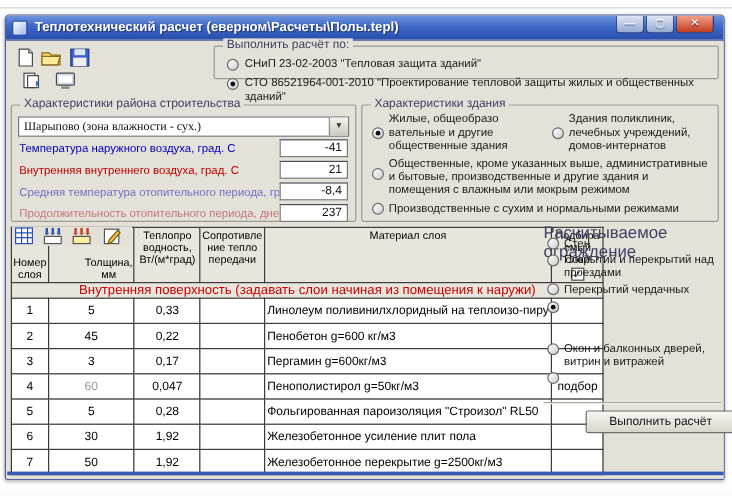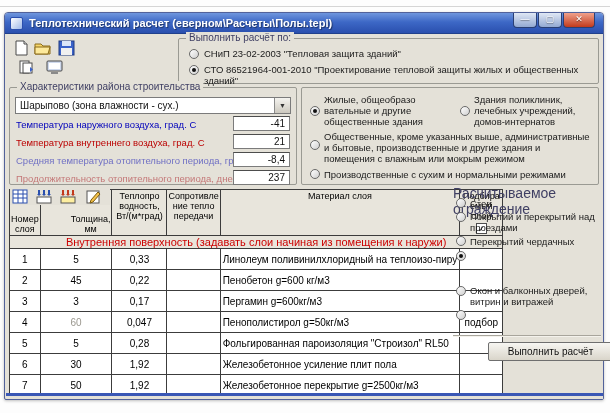--- a/index.html
+++ b/index.html
@@ -37,21 +37,21 @@
         background:linear-gradient(135deg,#ffffff,#cfcfcf); border:1px solid #6a6a6a; }
   .rb.on::after { content:""; position:absolute; left:2px; top:2px; width:4px; height:4px;
                   border-radius:50%; background:#111; }
   .optlabel { position:absolute; font-size:9.5px; color:#1a1a1a; line-height:11px; }
 
   
   .dlabel { position:absolute; font-size:9.5px; white-space:nowrap; }
   .numbox { position:absolute; width:57px; height:15px; background:#fff; border:1px solid #7b7b7b;
             border-top-color:#4d4d4d; font-size:10px; text-align:right; padding:1px 4px 0 0; color:#111; }
   .combo { position:absolute; height:17px; background:#fff; border:1px solid #7b7b7b; font-size:10px; }
-  .combo .cval { position:absolute; left:4px; top:2px; white-space:nowrap; color:#111; }
+  .combo .cval { position:absolute; left:4px; top:2px; white-space:nowrap; color:#111;font-family:Liberation Serif, serif; }
   .combo .cbtn { position:absolute; right:0; top:0; width:16px; height:15px;
                  background:linear-gradient(#f4f3ef,#cdc9bf); border-left:1px solid #8a8a8a;
                  font-size:7px; text-align:center; line-height:15px; color:#333; }
 
   
   table.layers { position:absolute; left:3px; top:154px; border-collapse:collapse; table-layout:fixed; }
   table.layers td, table.layers th { border:1px solid #3c3c3c; font-weight:normal; overflow:hidden; }
   table.layers th { font-size:9px; line-height:10px; text-align:center; background:#e8e5dc; padding:1px; }
   table.layers td { font-size:10px; background:#ffffff; padding:0 2px; white-space:nowrap; }
   .num-c { text-align:center; }
@@ -124,45 +124,46 @@
         </svg>
     </span>
     <span class="tbicon" style="left:40px; top:24px;">
       <svg viewBox="0 0 17 16">
           <rect x="1" y="2" width="15" height="10" rx="1" fill="#cfd9ec" stroke="#4a4a4a"></rect>
           <rect x="3" y="4" width="11" height="6" fill="#ffffff"></rect>
           <rect x="5" y="13" width="7" height="2" fill="#8a8a8a"></rect>
         </svg>
     </span>
 
-    <div class="fieldset" style="left:172px; top:3px; width:421px; height:46px;">
+    <div class="fieldset" style="left:172px; top:3px; width:421px; height:28px;">
       <span class="flegend">Выполнить расчёт по:</span>
       <span class="rb" style="left:10px; top:10px;"></span>
       <span class="optlabel" style="left:25px; top:9px; width:390px;">СНиП 23-02-2003 "Тепловая защита зданий"</span>
       <span class="rb on" style="left:10px; top:26px;"></span>
       <span class="optlabel" style="left:25px; top:25px; width:390px;">СТО 86521964-001-2010 "Проектирование тепловой защиты жилых и общественных зданий"</span>
     </div>
 
     <div class="fieldset" style="left:3px; top:52px; width:288px; height:98px;">
       <span class="flegend">Характеристики района строительства</span>
       <div class="combo" style="left:5px; top:9px; width:276px;">
         <span class="cval">Шарыпово (зона влажности - сух.)</span>
         <span class="cbtn">▼</span>
       </div>
       <span class="dlabel c-blue" style="left:6px; top:31px;">Температура наружного воздуха, град. С</span>
       <div class="numbox" style="left:223px; top:28px;">-41</div>
-      <span class="dlabel c-red" style="left:6px; top:49px;">Температура внутреннего воздуха, град. С</span>
+      <span class="dlabel c-red" style="left:6px; top:49px;">Внутренняя внутреннего воздуха, град. С</span>
       <div class="numbox" style="left:223px; top:46px;">21</div>
       <span class="dlabel c-violet" style="left:6px; top:67px;">Средняя температура отопительного периода, град. С</span>
       <div class="numbox" style="left:223px; top:64px;">-8,4</div>
       <span class="dlabel c-pink" style="left:6px; top:85px;">Продолжительность отопительного периода, дней</span>
       <div class="numbox" style="left:223px; top:82px;">237</div>
     </div>
 
     <div class="fieldset" style="left:295px; top:52px; width:298px; height:98px;">
+      <span class="flegend">Характеристики здания</span>
       <span class="rb on" style="left:8px; top:18px;"></span>
       <span class="optlabel" style="left:22px; top:6px; width:128px;">Жилые, общеобразо вательные и другие общественные здания</span>
       <span class="rb" style="left:158px; top:18px;"></span>
       <span class="optlabel" style="left:172px; top:6px; width:120px;">Здания поликлиник, лечебных учреждений, домов-интернатов</span>
       <span class="rb" style="left:8px; top:52px;"></span>
       <span class="optlabel" style="left:22px; top:43px; width:268px;">Общественные, кроме указанных выше, административные и бытовые, производственные и другие здания и помещения с влажным или мокрым  режимом</span>
       <span class="rb" style="left:8px; top:81px;"></span>
       <span class="optlabel" style="left:22px; top:81px; width:268px;">Производственные с сухим и нормальными режимами</span>
     </div>
 

